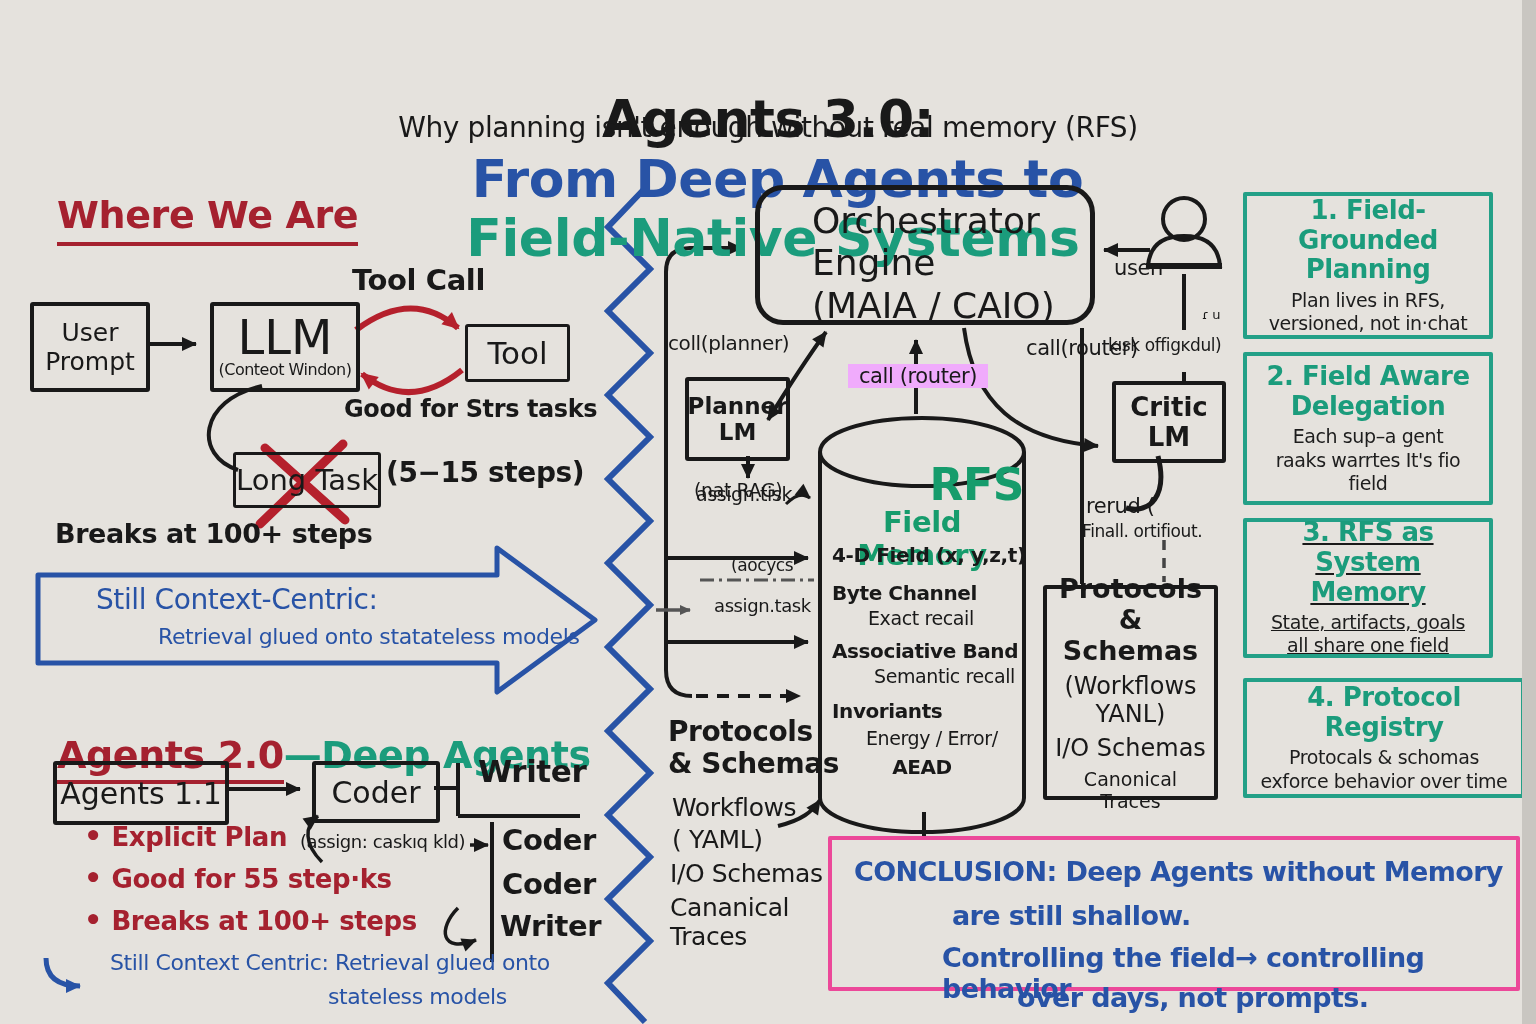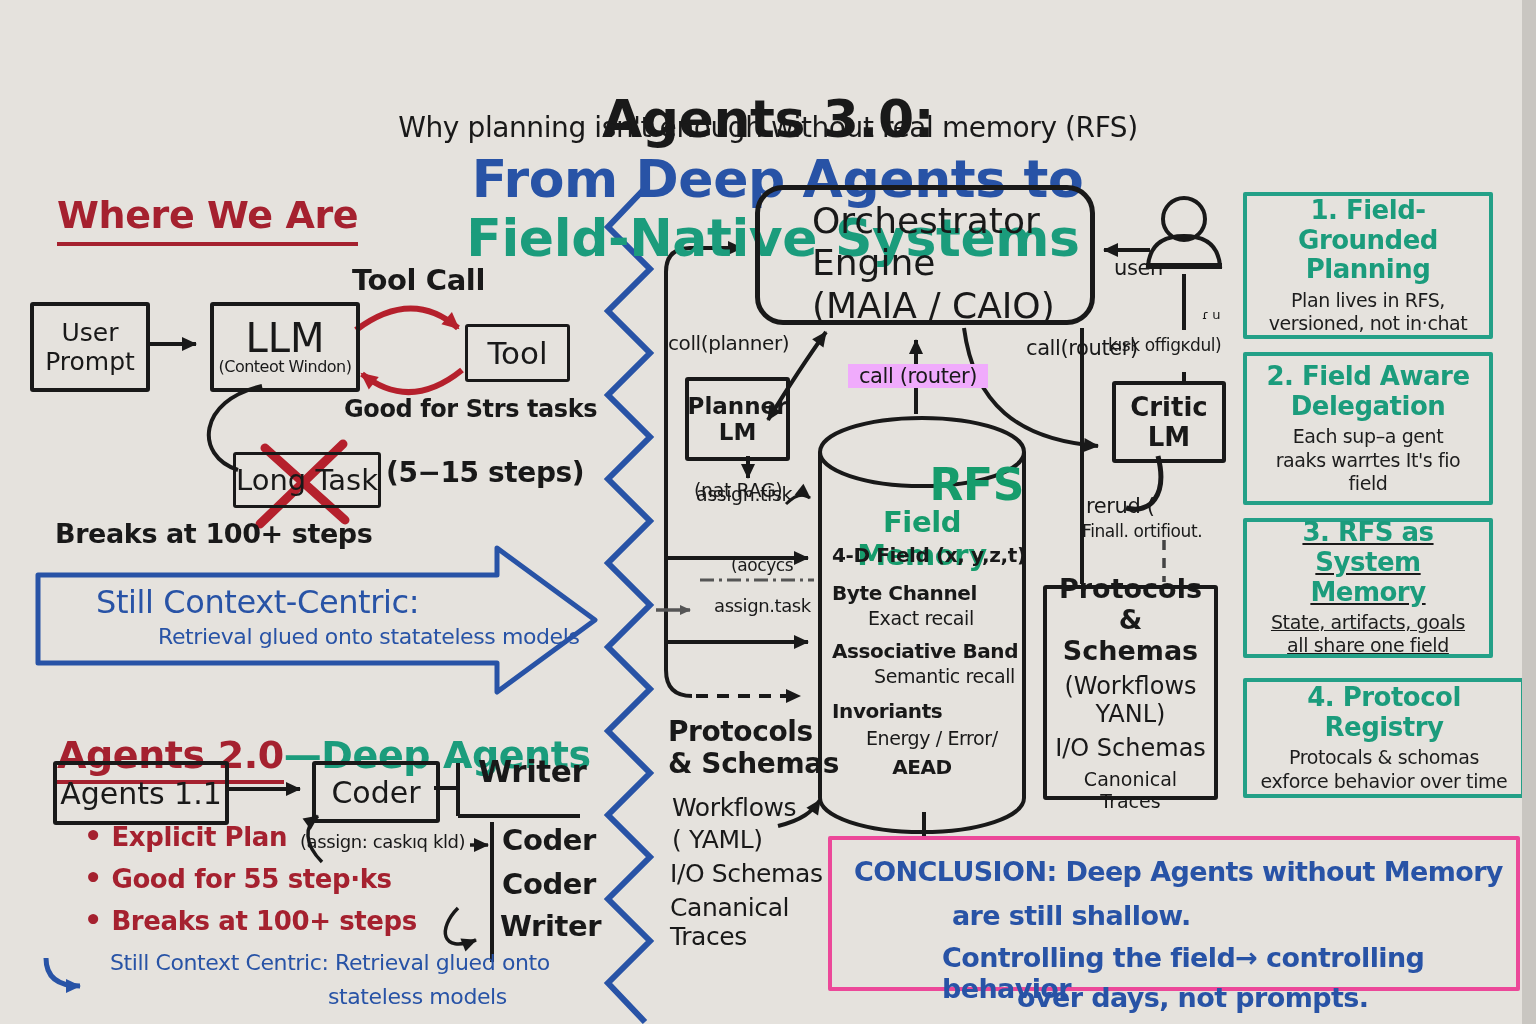--- a/index.html
+++ b/index.html
@@ -106,31 +106,31 @@
     <span class="blue" style="margin-left:19px;">From Deep Agents to</span>
     <span class="teal" style="margin-left:10px;">Field-Native Systems</span>
   </div>
   <div class="t" style="left:0;top:112px;width:1536px;text-align:center;font-size:28px;">Why planning isn't enough without real memory (RFS)</div>
 
   <div class="t red" style="left:57px;top:194px;font-size:38px;font-weight:600;border-bottom:4px solid #a5212f;padding-bottom:4px;">Where We Are</div>
 
   <div class="box" style="left:30px;top:302px;width:112px;height:82px;font-size:25px;">User
 Prompt</div>
   <div class="box" style="left:210px;top:302px;width:142px;height:82px;flex-direction:column;">
-    <span style="font-size:40px;line-height:0.95;">LLM</span>
+    <span style="font-size:48px;line-height:0.95;">LLM</span>
     <span style="font-size:16px;letter-spacing:-0.5px;">(Conteot Windon)</span>
   </div>
   <div class="t" style="left:352px;top:264px;font-size:29px;font-weight:600;">Tool Call</div>
   <div class="box" style="left:465px;top:324px;width:99px;height:52px;font-size:31px;border-width:3px;">Tool</div>
   <div class="t" style="left:344px;top:396px;font-size:24px;font-weight:600;">Good for Strs tasks</div>
   <div class="box" style="left:233px;top:452px;width:142px;height:50px;font-size:29px;border-width:3px;">Long Task</div>
   <div class="t" style="left:386px;top:457px;font-size:28px;font-weight:600;">(5−15 steps)</div>
   <div class="t" style="left:55px;top:518px;font-size:27px;font-weight:600;">Breaks at 100+ steps</div>
 
-  <div class="t blue" style="left:96px;top:584px;font-size:32px;">Still Context-Centric:</div>
+  <div class="t blue" style="left:96px;top:584px;font-size:28px;">Still Context-Centric:</div>
   <div class="t blue" style="left:158px;top:624px;font-size:22px;">Retrieval glued onto statateless models</div>
 
   <div class="t" style="left:57px;top:690px;font-size:38px;font-weight:600;">
     <span class="red" style="border-bottom:4px solid #a5212f;padding-bottom:3px;">Agents 2.0</span><span class="teal">—Deep Agents</span>
   </div>
   <div class="box" style="left:53px;top:761px;width:168px;height:56px;font-size:30px;">Agents 1.1</div>
   <div class="box" style="left:312px;top:761px;width:120px;height:54px;font-size:30px;">Coder</div>
   <div class="t" style="left:478px;top:754px;font-size:31px;font-weight:600;">Writer</div>
   <div class="t" style="left:300px;top:832px;font-size:18px;">(assign: caskıq kld)</div>
   <div class="t" style="left:502px;top:824px;font-size:29px;font-weight:600;">Coder</div>

